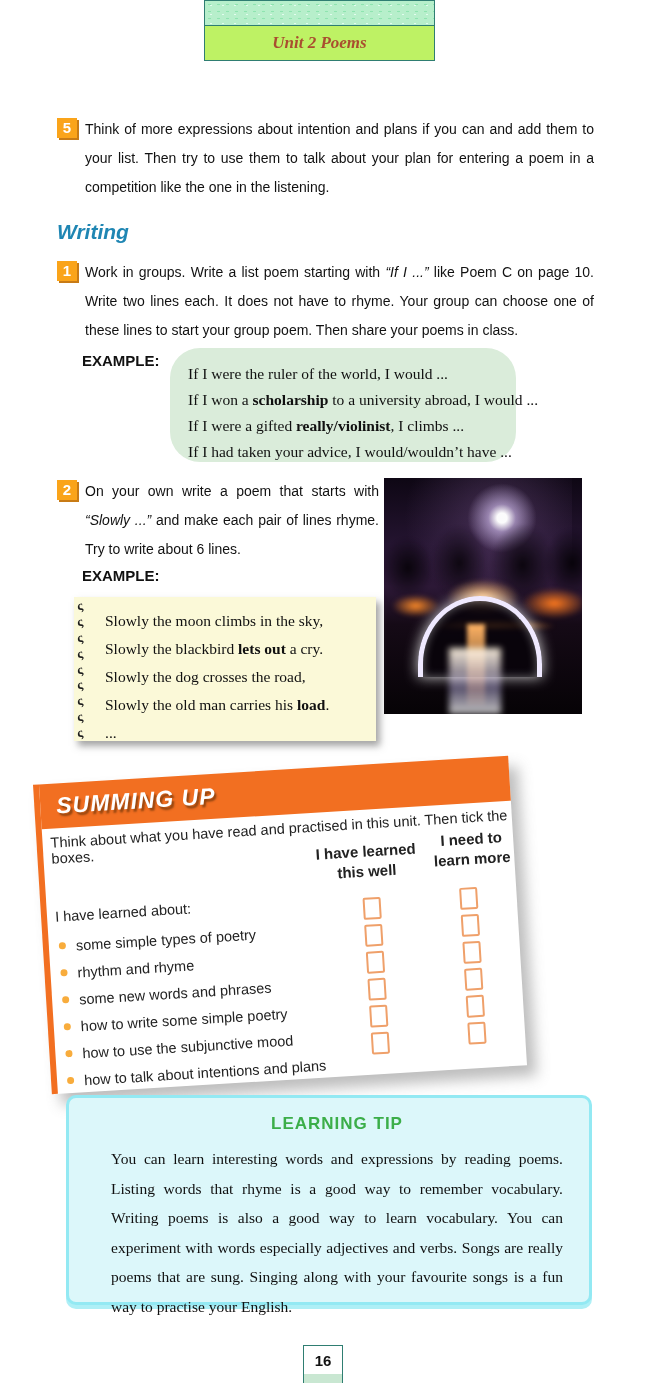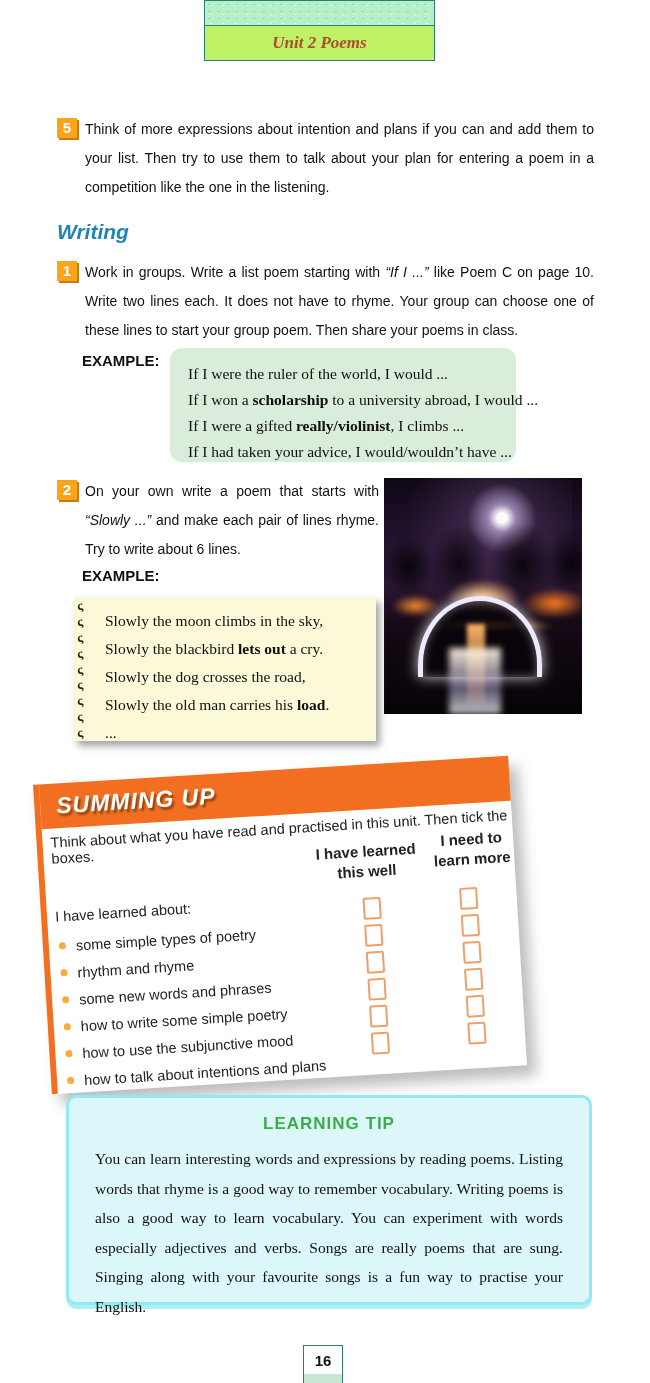--- a/index.html
+++ b/index.html
@@ -24,21 +24,21 @@
     box-shadow:2px 2px 0 #c87b15;}
   .atext{font-weight:400;font-size:14px;line-height:29px;text-align:justify;color:#111;}
   .atext i{font-style:italic;}
 
   .writing-head{position:absolute;left:57px;top:220px;font-size:21px;font-weight:700;
     font-style:italic;color:#1f86b3;}
 
   .example-label{position:absolute;font-weight:700;font-size:15px;color:#111;}
 
   .green-box{position:absolute;left:170px;top:348px;width:346px;height:114px;
-    background:#daecda;border-radius:12px;padding:13px 18px;box-sizing:border-box;}
+    background:#daecda;border-radius:30px;padding:13px 18px;box-sizing:border-box;}
   .green-box .line,.note .line{font-family:"Liberation Serif",serif;font-size:15.5px;
     line-height:26px;color:#101010;white-space:nowrap;}
   .line b{font-weight:700;}
 
   
   .note{position:absolute;left:74px;top:597px;width:302px;height:144px;background:#fbf9d8;
     box-shadow:4px 5px 7px rgba(90,90,90,.55);display:flex;}
   .spiral{flex:none;width:24px;padding:2px 0 2px 3px;display:flex;flex-direction:column;
     justify-content:space-between;align-items:flex-start;}
   .spiral span{font-family:"Liberation Serif",serif;font-size:13px;line-height:13px;
@@ -87,21 +87,21 @@
   .col-head.c1{top:32px;left:262px;width:120px;}
   .col-head.c2{top:26px;left:376px;width:104px;}
   .su-lead{position:absolute;top:80px;left:8px;}
   .su-items{position:absolute;top:104px;left:8px;width:300px;list-style:none;margin:0;padding:0;}
   .su-items li{height:27px;display:flex;align-items:center;}
   .bullet{flex:none;width:7px;height:7px;border-radius:50%;background:#f8ac3c;margin:0 10px 0 2px;}
   .cb{position:absolute;width:14px;height:18px;border:2px solid #efa06a;background:#fff;border-radius:2px;}
 
   
   .tip{position:absolute;left:66px;top:1095px;width:526px;height:210px;background:#dcf7fa;
-    border:3px solid #93e9f3;border-radius:10px;box-shadow:0 4px 0 #aeeff6;box-sizing:border-box;}
+    border:3px solid #93e9f3;border-radius:10px;box-shadow:0 4px 0 #aeeff6;box-sizing:border-box;padding-left:16px;}
   .tip-title{margin-top:16px;text-align:center;font-weight:700;font-size:17px;
     letter-spacing:1px;color:#3bae49;}
   .tip-body{font-family:"Liberation Serif",serif;font-size:15.5px;line-height:29.5px;
     padding:10px 26px 0 26px;text-align:justify;color:#101010;}
 
   
   .pagenum-box{position:absolute;left:303px;top:1345px;width:38px;height:29px;background:#fff;
     border:1.5px solid #2f7e72;display:flex;align-items:center;justify-content:center;
     font-weight:700;font-size:15px;color:#111;}
   .pagenum-green{position:absolute;left:303px;top:1374px;width:38px;height:12px;

